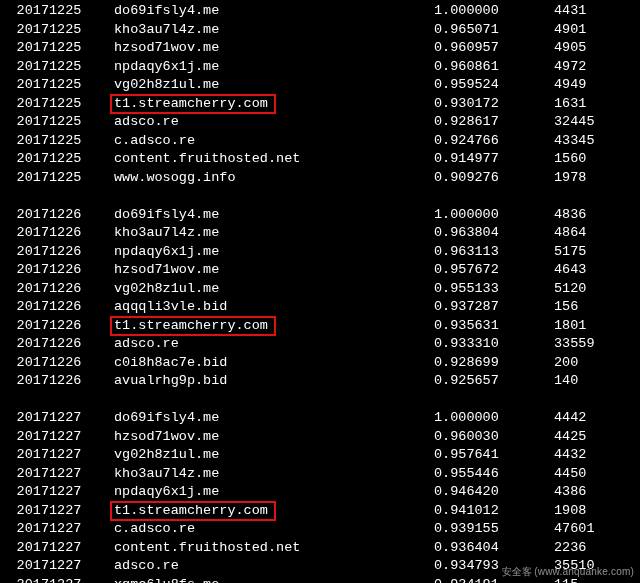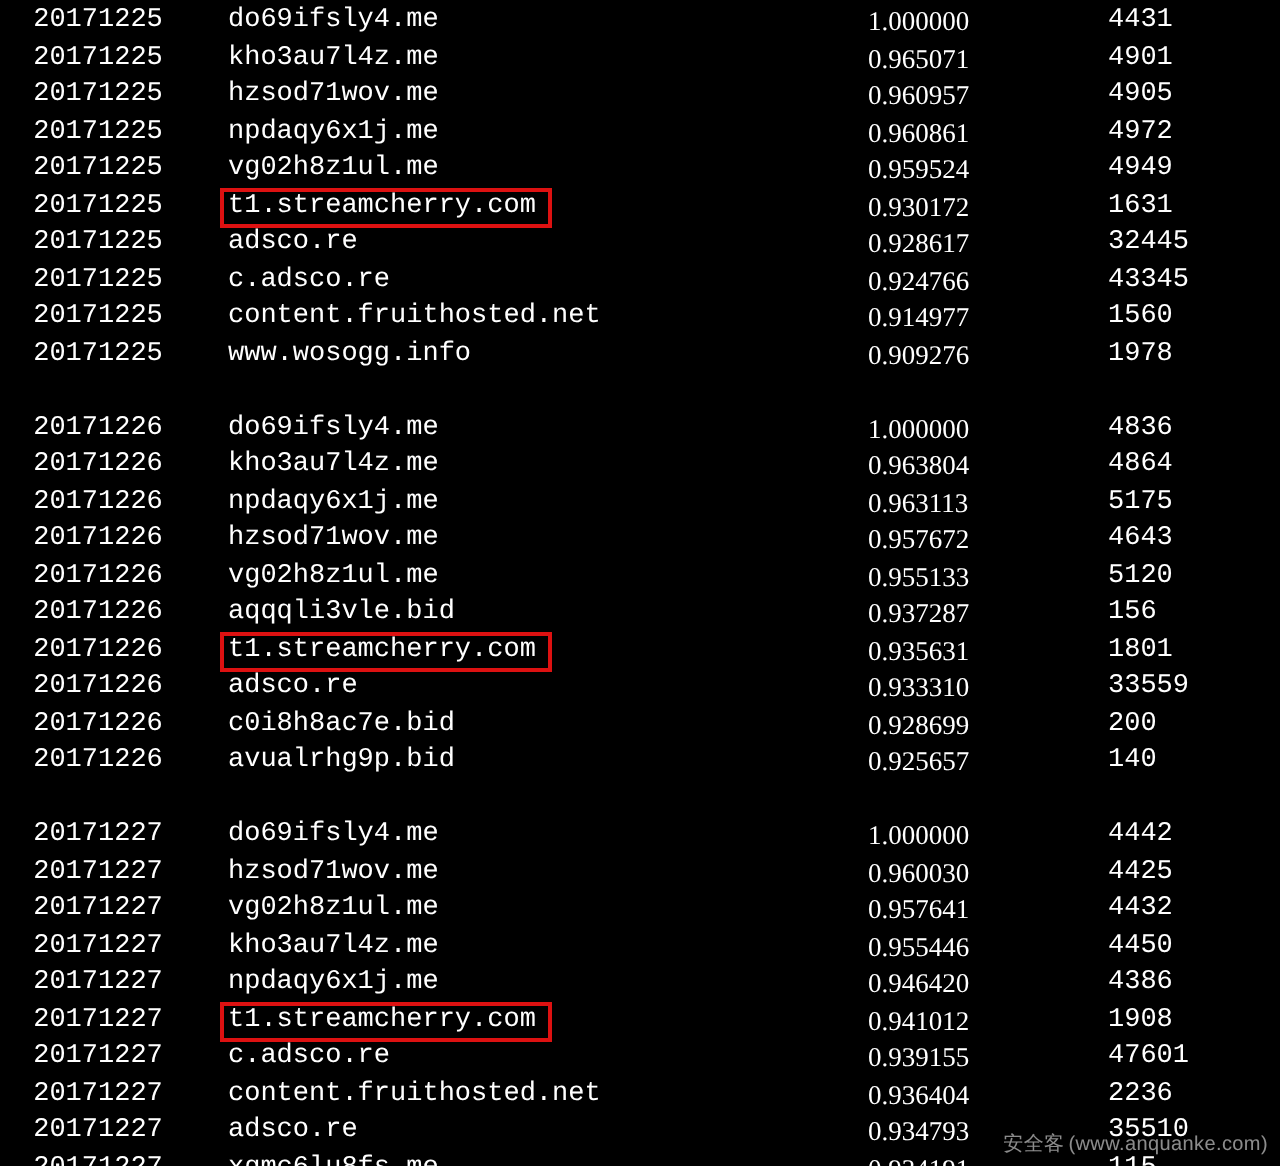--- a/index.html
+++ b/index.html
@@ -19,21 +19,21 @@
     line-height: 18.5px;
     white-space: pre;
   }
   .row {
     display: flex;
     height: 18.5px;
     align-items: center;
   }
   .col-date  { width: 90px;  display:inline-block;text-align:center; }
   .col-host  { width: 320px; display:inline-block; padding-left: 20px; position:relative;}
-  .col-val   { width: 120px; display:inline-block;font-family:Liberation Serif, serif; }
+  .col-val   { width: 120px; display:inline-block; }
   .col-count { width: 80px;  display:inline-block; }
   .blank-row { height: 18.5px; }
   .hl {
     position:absolute;
     border: 2px solid #d11;
     box-sizing:border-box;
     pointer-events:none;
   }
   .watermark {
     position:absolute;

